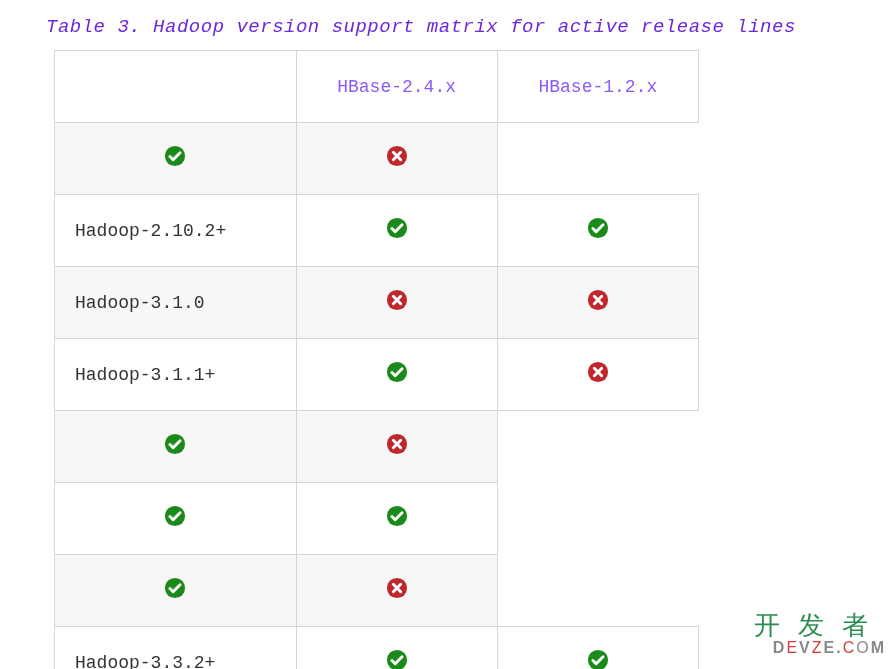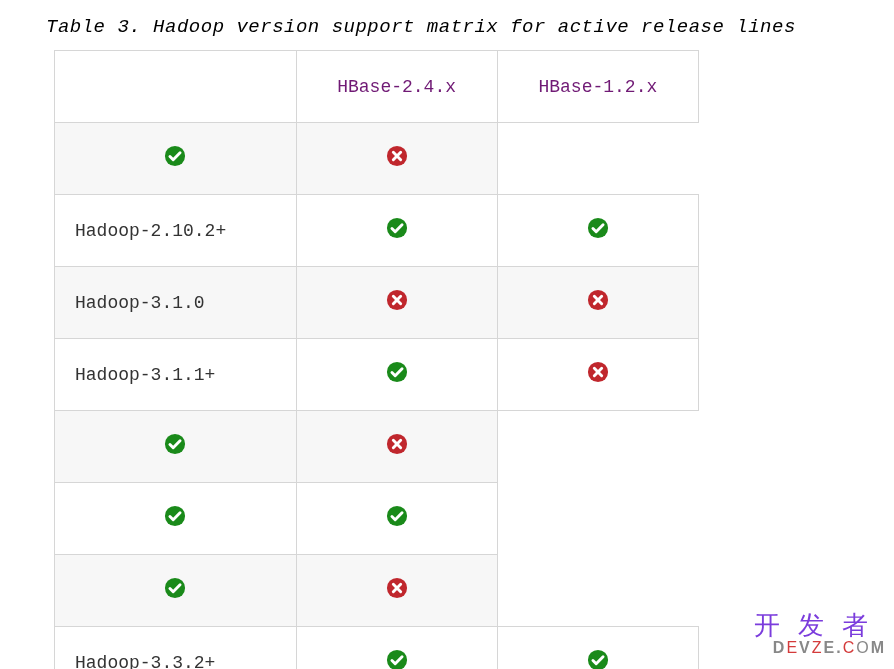--- a/index.html
+++ b/index.html
@@ -7,21 +7,21 @@
       margin: 0;
       padding: 0;
       font-family: "Courier New", Courier, monospace;
       background: #ffffff;
       width: 894px;
       height: 669px;
       position: relative;
       overflow: hidden;
     }
     .caption {
-      color: #000000;
+      color: #6d28d9;
       font-style: italic;
       font-size: 19px;
       padding: 16px 0 12px 46px;
       letter-spacing: 0.5px;
     }
     .table {
       display: table;
       border-collapse: collapse;
       margin-left: 54px;
       width: 645px;
@@ -32,35 +32,35 @@
     .cell {
       display: table-cell;
       border: 1px solid #d6d6d6;
       vertical-align: middle;
       padding: 0 20px;
       height: 72px;
     }
     .row.header .cell {
       text-align: center;
       font-size: 18px;
-      color: #701a75;
+      color: #8b5cf6;
     }
     .row.alt .cell { background: #f7f7f7; }
     .col0 { width: 240px; text-align: left; font-size: 18px; color: #333; }
     .col1, .col2 { width: 200px; text-align: center; }
     .icon { display: inline-block; width: 22px; height: 22px; }
     .watermark {
       position: absolute;
       right: 8px;
       bottom: 12px;
       text-align: right;
       pointer-events: none;
     }
     .wm-zh {
-      color: #6d28d9;
+      color: #15803d;
       font-family: "Microsoft YaHei","SimHei",sans-serif;
       font-size: 26px;
       letter-spacing: 18px;
       line-height: 1.05;
       opacity: 0.9;
     }
     .wm-en {
       font-family: Liberation Sans, sans-serif;
       font-size: 16px;
       letter-spacing: 2px;

